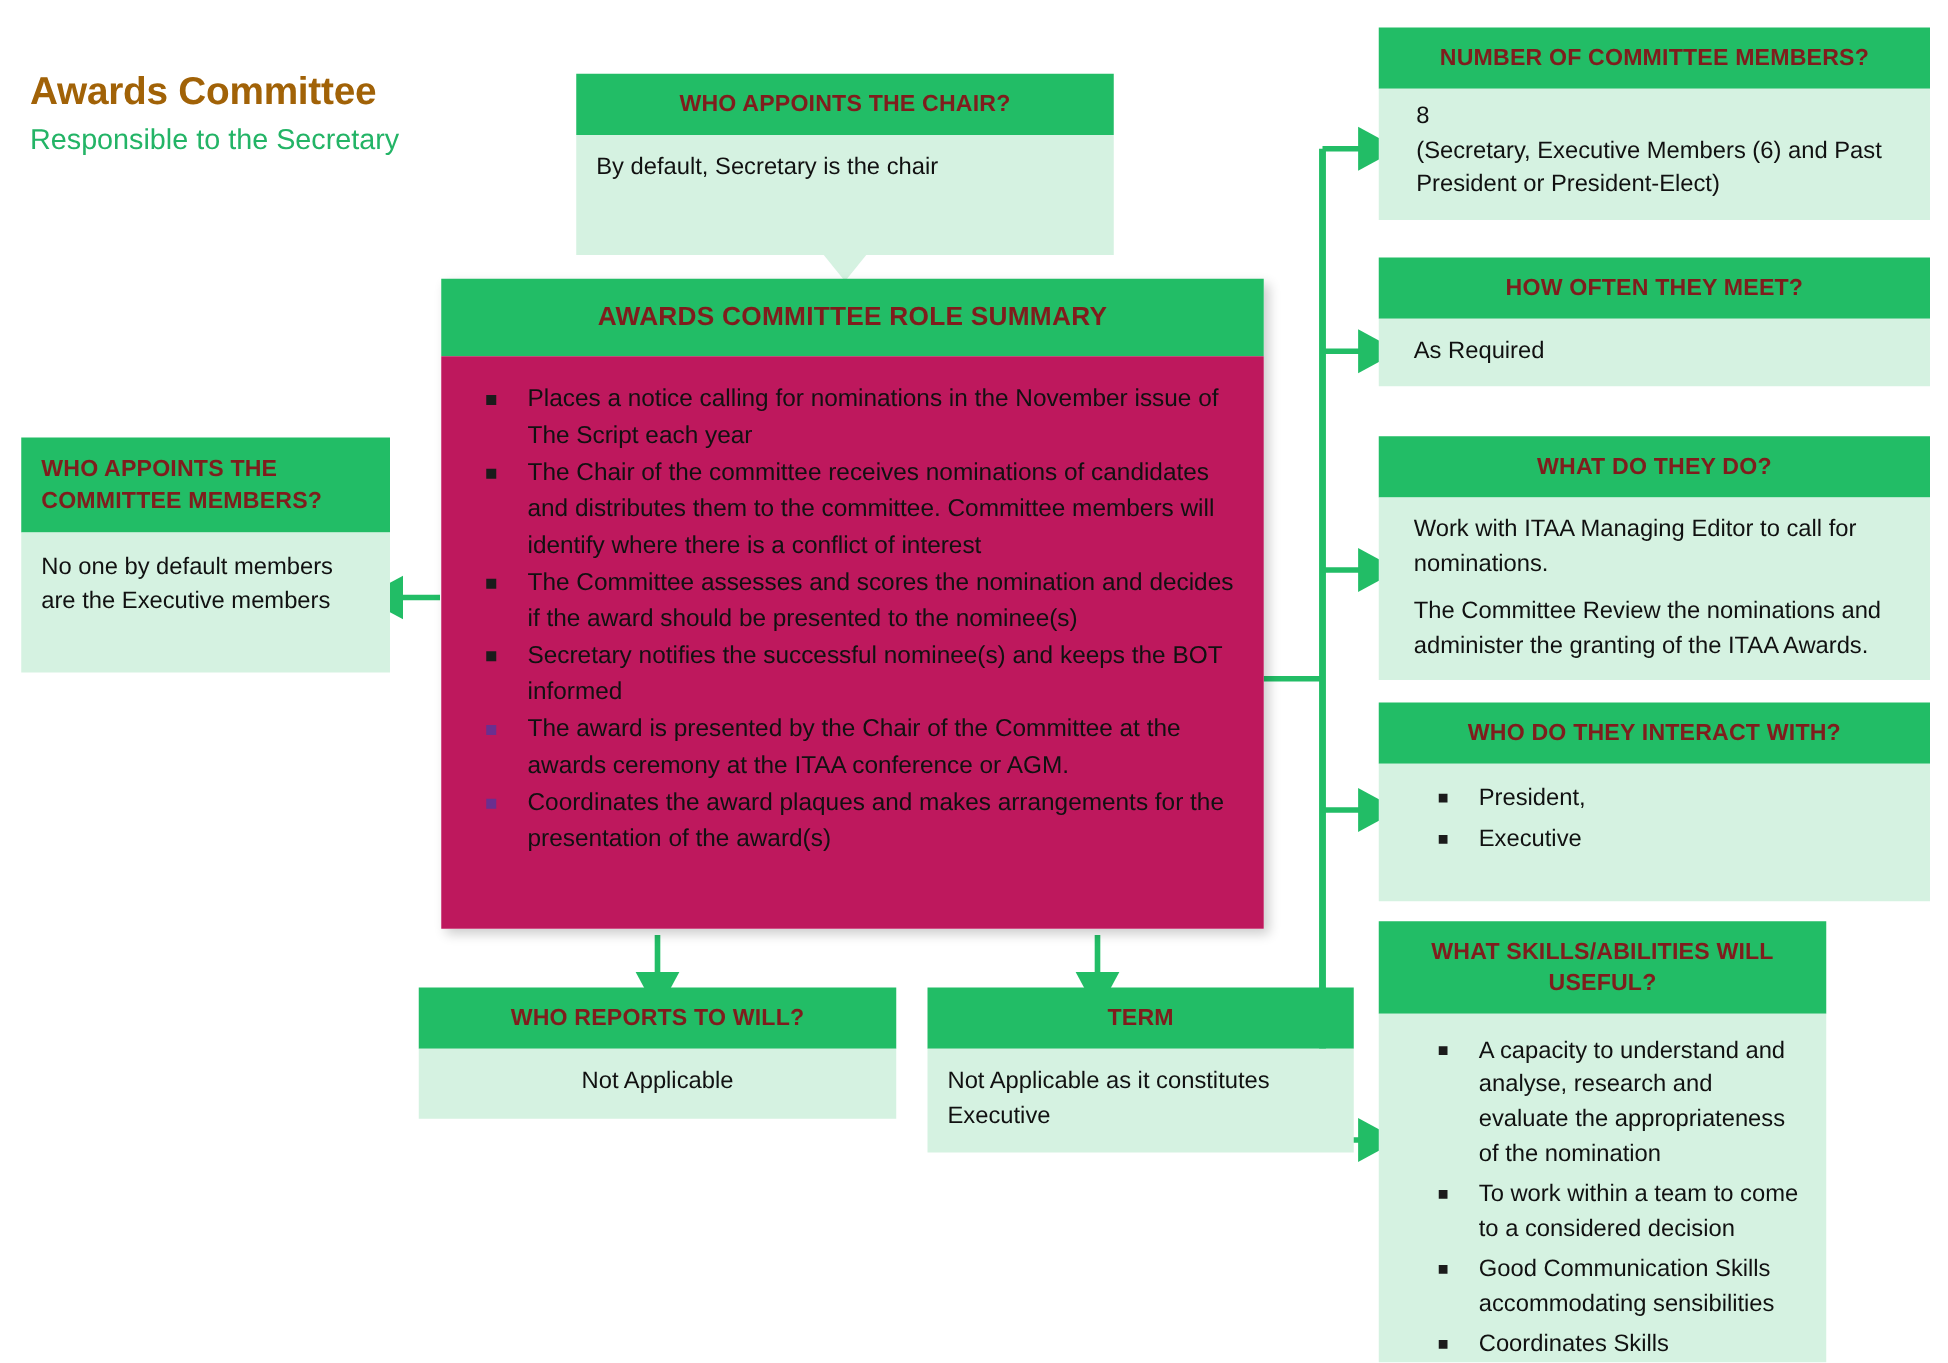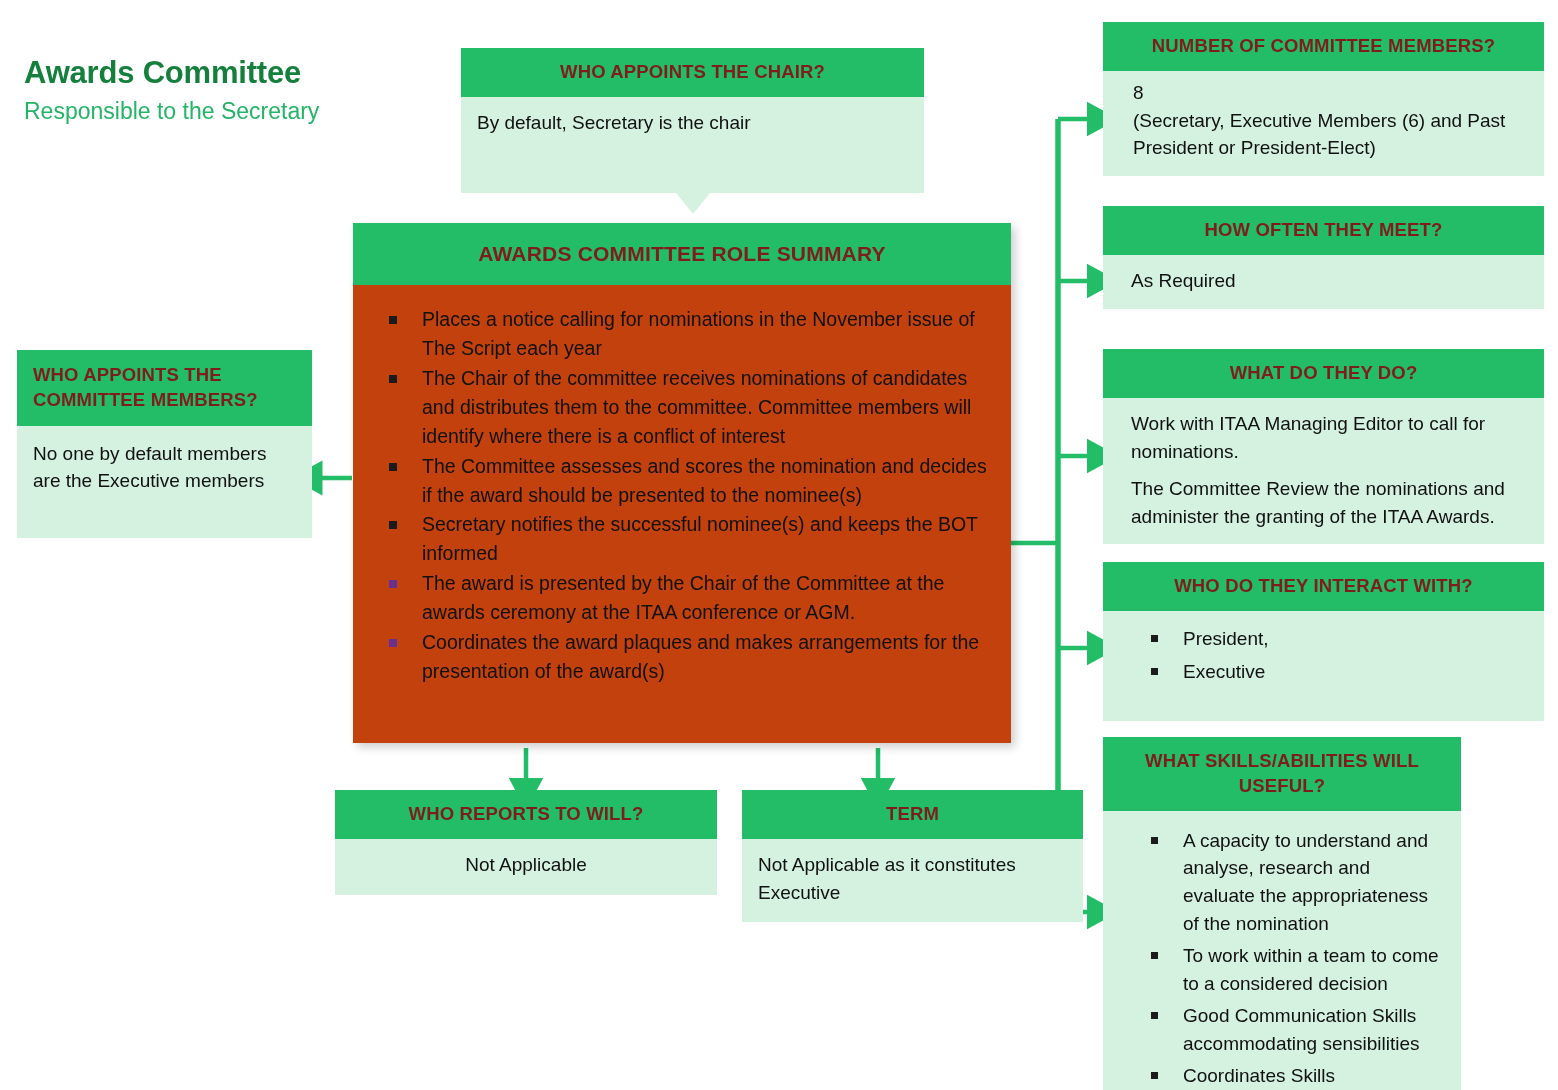--- a/index.html
+++ b/index.html
@@ -23,21 +23,21 @@
   
   .title-block {
     position: absolute;
     left: 24px;
     top: 55px;
     width: 420px;
   }
   .title-main {
     font-size: 31px;
     font-weight: bold;
-    color: #15803d;
+    color: #a16207;
     line-height: 1.15;
     letter-spacing: -0.2px;
   }
   .title-sub {
     font-size: 23px;
     font-weight: normal;
     color: #23b466;
     line-height: 1.3;
     margin-top: 6px;
   }
@@ -117,21 +117,21 @@
     top: 223px;
     width: 658px;
     box-shadow: 4px 4px 9px rgba(0,0,0,0.20);
   }
   #main-card .card-head {
     font-size: 21px;
     padding: 17px 14px;
     letter-spacing: 0.2px;
   }
   #main-card .card-body {
-    background: #c2410c;
+    background: #be185d;
     padding: 18px 18px 26px 18px;
     min-height: 458px;
   }
   #main-card .card-body ul {
     padding-left: 18px;
   }
   #main-card .card-body ul li {
     font-size: 19.5px;
     line-height: 1.48;
     margin-bottom: 1px;
@@ -190,21 +190,21 @@
 
     <path d="M526,748 L526,782" stroke="#22bd66" stroke-width="4.5" fill="none" marker-end="url(#arrowD)"></path>
     <path d="M878,748 L878,782" stroke="#22bd66" stroke-width="4.5" fill="none" marker-end="url(#arrowD)"></path>
   </svg>
 
   <div class="title-block">
     <div class="title-main">Awards Committee</div>
     <div class="title-sub">Responsible to the Secretary</div>
   </div>
 
-  <div class="card" id="chair-card" style="left:461px; top:48px; width:463px;">
+  <div class="card" id="chair-card" style="left:461px; top:59px; width:430px;">
     <div class="card-head">WHO APPOINTS THE CHAIR?</div>
     <div class="card-body">
       <p>By default, Secretary is the chair</p>
       <div class="tail"></div>
     </div>
   </div>
 
   <div class="card" id="main-card">
     <div class="card-head">AWARDS COMMITTEE ROLE SUMMARY</div>
     <div class="card-body">

